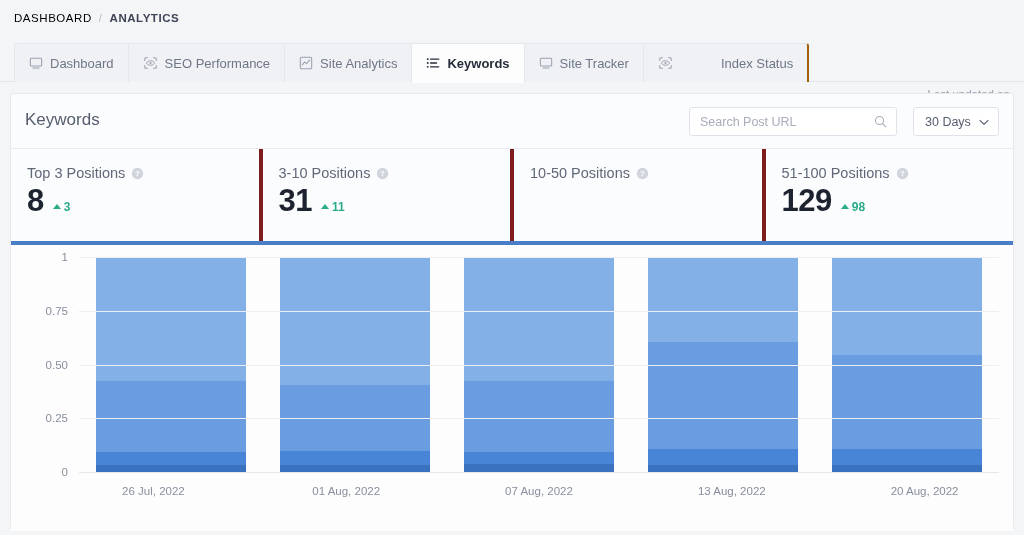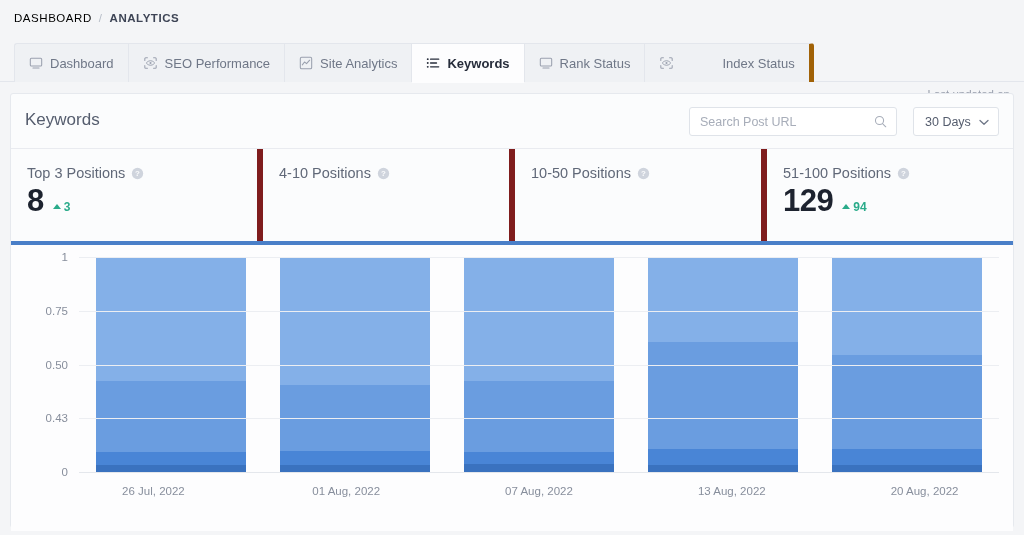--- a/index.html
+++ b/index.html
@@ -31,21 +31,21 @@
     display: flex; align-items: center; gap: 7px;
     padding: 0 14px; height: 39px;
     font-size: 13px; color: #6f7787; font-weight: 400;
     background: #eff1f4;
     border: 1px solid #e3e6ec;
     border-bottom: none;
     border-right: none;
     position: relative;
   }
   .tab:first-child { border-top-left-radius: 3px; }
-  .tab:last-child  { border-right: 5px solid #a16207; border-top-right-radius: 3px; gap: 48px; }
+  .tab:last-child  { border-right: 2px solid #a16207; border-top-right-radius: 3px; gap: 48px; }
   .tab.active {
     background: #fdfdfe; color: #272d3b; font-weight: 700;
     z-index: 2;
   }
   .tab.active::after {
     content: ""; position: absolute; left: 0; right: 0; bottom: -1px; height: 2px;
     background: #fdfdfe;
   }
   .tab svg { display: block; }
 
@@ -88,21 +88,21 @@
     border: 1px solid #dfe3e9; border-radius: 3px; background: #fff;
     display: flex; align-items: center; justify-content: space-between;
     padding: 0 9px 0 11px;
     font-size: 12.5px; color: #555d6e;
   }
 
   
   .stats { display: flex; height: 92px; position: relative; }
   .stat {
     flex: 1; position: relative; padding: 16px 0 0 16px;
-    border-right: 6px solid #7f1d1d;
+    border-right: 4px solid #7f1d1d;
   }
   .stat:last-child { border-right: none; }
   .stat-label {
     font-size: 14.5px; color: #606878; font-weight: 400;
     display: flex; align-items: center; gap: 6px;
   }
   .stat-row { display: flex; align-items: baseline; gap: 9px; margin-top: 2px; }
   .stat-num { font-size: 31px; font-weight: 700; color: #1d232f; letter-spacing: -.5px; }
   .stat-delta {
     display: flex; align-items: center; gap: 3px;
@@ -203,21 +203,21 @@
           </span>
           <span>Keywords</span>
         </div>
         <div class="tab">
           <span style="color: rgb(154, 160, 174); display: flex;">
             <svg width="14" height="14" viewBox="0 0 16 16" fill="none">
               <rect x="1.5" y="2.5" width="13" height="9" rx="1.2" stroke="currentColor" stroke-width="1.2"></rect>
               <line x1="4.5" y1="13.8" x2="11.5" y2="13.8" stroke="currentColor" stroke-width="1.2" stroke-linecap="round"></line>
             </svg>
           </span>
-          <span>Rank Status</span>
+          <span>Site Tracker</span>
         </div>
         <div class="tab">
           <span style="color: rgb(154, 160, 174); display: flex;">
             <svg width="15" height="14" viewBox="0 0 17 16" fill="none">
               <path d="M2 5V3a1 1 0 011-1h2M15 5V3a1 1 0 00-1-1h-2M2 11v2a1 1 0 001 1h2M15 11v2a1 1 0 01-1 1h-2" stroke="currentColor" stroke-width="1.2" stroke-linecap="round"></path>
               <path d="M3.6 8s1.9-2.6 4.9-2.6S13.4 8 13.4 8s-1.9 2.6-4.9 2.6S3.6 8 3.6 8z" stroke="currentColor" stroke-width="1.1"></path>
               <circle cx="8.5" cy="8" r="1.2" fill="currentColor"></circle>
             </svg>
           </span>
           <span>Index Status</span>
@@ -268,26 +268,33 @@
           <div class="stat-row">
             <span class="stat-num">8</span>
             <span class="stat-delta">
               <span class="tri"></span>
               <span>3</span>
             </span>
           </div>
         </div>
         <div class="stat">
           <div class="stat-label">
-            <span>4-10 Positions</span>
+            <span>3-10 Positions</span>
             <span style="display:flex">
               <svg width="13" height="13" viewBox="0 0 14 14" fill="none">
                 <circle cx="7" cy="7" r="6.1" fill="#cfd4dd"></circle>
                 <text x="7" y="10.2" text-anchor="middle" font-size="8.5" font-family="Liberation Sans, sans-serif" fill="#fbfcfd" font-weight="700">?</text>
               </svg>
+            </span>
+          </div>
+          <div class="stat-row">
+            <span class="stat-num">31</span>
+            <span class="stat-delta">
+              <span class="tri"></span>
+              <span>11</span>
             </span>
           </div>
         </div>
         <div class="stat">
           <div class="stat-label">
             <span>10-50 Positions</span>
             <span style="display:flex">
               <svg width="13" height="13" viewBox="0 0 14 14" fill="none">
                 <circle cx="7" cy="7" r="6.1" fill="#cfd4dd"></circle>
                 <text x="7" y="10.2" text-anchor="middle" font-size="8.5" font-family="Liberation Sans, sans-serif" fill="#fbfcfd" font-weight="700">?</text>
@@ -302,21 +309,21 @@
               <svg width="13" height="13" viewBox="0 0 14 14" fill="none">
                 <circle cx="7" cy="7" r="6.1" fill="#cfd4dd"></circle>
                 <text x="7" y="10.2" text-anchor="middle" font-size="8.5" font-family="Liberation Sans, sans-serif" fill="#fbfcfd" font-weight="700">?</text>
               </svg>
             </span>
           </div>
           <div class="stat-row">
             <span class="stat-num">129</span>
             <span class="stat-delta">
               <span class="tri"></span>
-              <span>94</span>
+              <span>98</span>
             </span>
           </div>
         </div>
       </div>
     <div class="underline" style="position:relative;height:4px;"></div>
 
     <div class="chart-area">
       <div class="plot" id="plot">
         <div class="bars" id="bars">
             <div class="barslot">
@@ -357,21 +364,21 @@
                 <div class="seg" style="flex: 0.44 0 0px; background: rgb(106, 157, 224);"></div>
                 <div class="seg" style="flex: 0.075 0 0px; background: rgb(73, 133, 214);"></div>
                 <div class="seg" style="flex: 0.035 0 0px; background: rgb(58, 114, 191);"></div>
               </div>
             </div>
           </div>
       <div class="gridline zero" style="bottom: 0%;">
             <div class="ylab">0</div>
           </div>
           <div class="gridline" style="bottom: 25%;">
-            <div class="ylab">0.43</div>
+            <div class="ylab">0.25</div>
           </div>
           <div class="gridline" style="bottom: 50%; margin-top: 20px;">
             <div class="ylab">0.50</div>
           </div>
           <div class="gridline" style="bottom: 75%;">
             <div class="ylab">0.75</div>
           </div>
           <div class="gridline" style="bottom: 100%;">
             <div class="ylab">1</div>
           </div>

